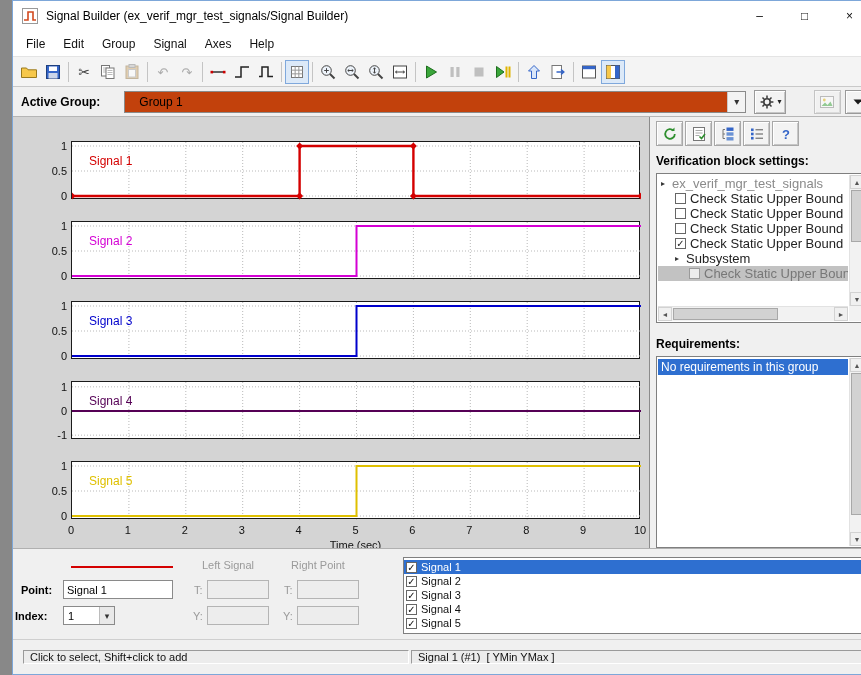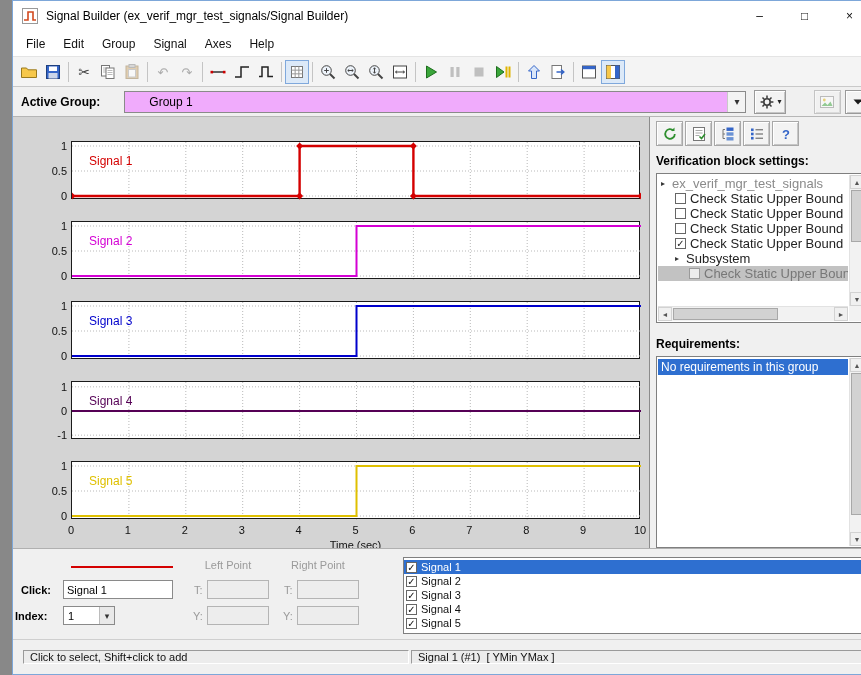--- a/index.html
+++ b/index.html
@@ -27,22 +27,22 @@
           border: 1px solid transparent; }
   .tbtn.pressed { background: #dce9f8; border: 1px solid #7fa8dc; }
   .tbtn.disabled { opacity: .45; }
   .tsep { width: 1px; height: 20px; background: #c4c4c4; margin: 0 3px; }
   .ic { display: inline-flex; }
 
   
   .groupbar { flex: 0 0 30px; background: #f0f0f0; border-bottom: 1px solid #b6b6b6;
               display: flex; align-items: center; }
   .ag-label { font-size: 12px; font-weight: bold; padding: 0 24px 0 8px; white-space: nowrap; }
-  .combo { width: 640px; height: 22px; background: #f0abfc; border: 1px solid #8a8a8a;
-           display: flex; align-items: center; font-size: 12px; padding-left: 24px; }
+  .combo { width: 640px; height: 22px; background: #c2410c; border: 1px solid #8a8a8a;
+           display: flex; align-items: center; font-size: 12px; padding-left: 14px; }
   .combo-arrow { margin-left: auto; width: 18px; align-self: stretch; border-left: 1px solid #c9c9c9;
                  background: #f3f3f3; display: flex; align-items: center; justify-content: center;
                  font-size: 10px; color: #333; }
   .gbtn { height: 24px; background: #f3f3f3; border: 1px solid #9a9a9a;
           box-shadow: inset 1px 1px 0 #fff, inset -1px -1px 0 #c6c6c6;
           display: flex; align-items: center; justify-content: center; }
   .gbtn.gear { width: 32px; margin-left: 8px; }
   .gbtn.snapshot { width: 28px; margin-left: 28px; }
   .gbtn.hide { width: 28px; margin-left: 4px; }
   .gbtn.disabled { opacity: .5; }
@@ -625,24 +625,24 @@
           <div class="sarrow satop">▲</div>
           <div class="vthumb"></div>
           <div class="sarrow sabottom">▼</div>
         </div>
       </div>
     </div>
   </div>
 
   <div class="editor-row">
     <div class="sig-sample" id="sigSample" style="background: rgb(212, 0, 0);"></div>
-    <span class="e-gray lp">Left Point</span>
+    <span class="e-gray lp">Left Signal</span>
     <span class="e-gray rp">Right Point</span>
 
-    <span class="e-lbl name-lbl">Click:</span>
+    <span class="e-lbl name-lbl">Point:</span>
     <input class="e-input name-input" value="Signal 1" style="">
 
     <span class="e-gray t1lbl">T:</span>
     <input class="e-input dis t1f" disabled="" style="">
     <span class="e-gray t2lbl">T:</span>
     <input class="e-input dis t2f" disabled="" style="">
 
     <span class="e-lbl idx-lbl">Index:</span>
     <div class="e-select">
       <span>1</span>

